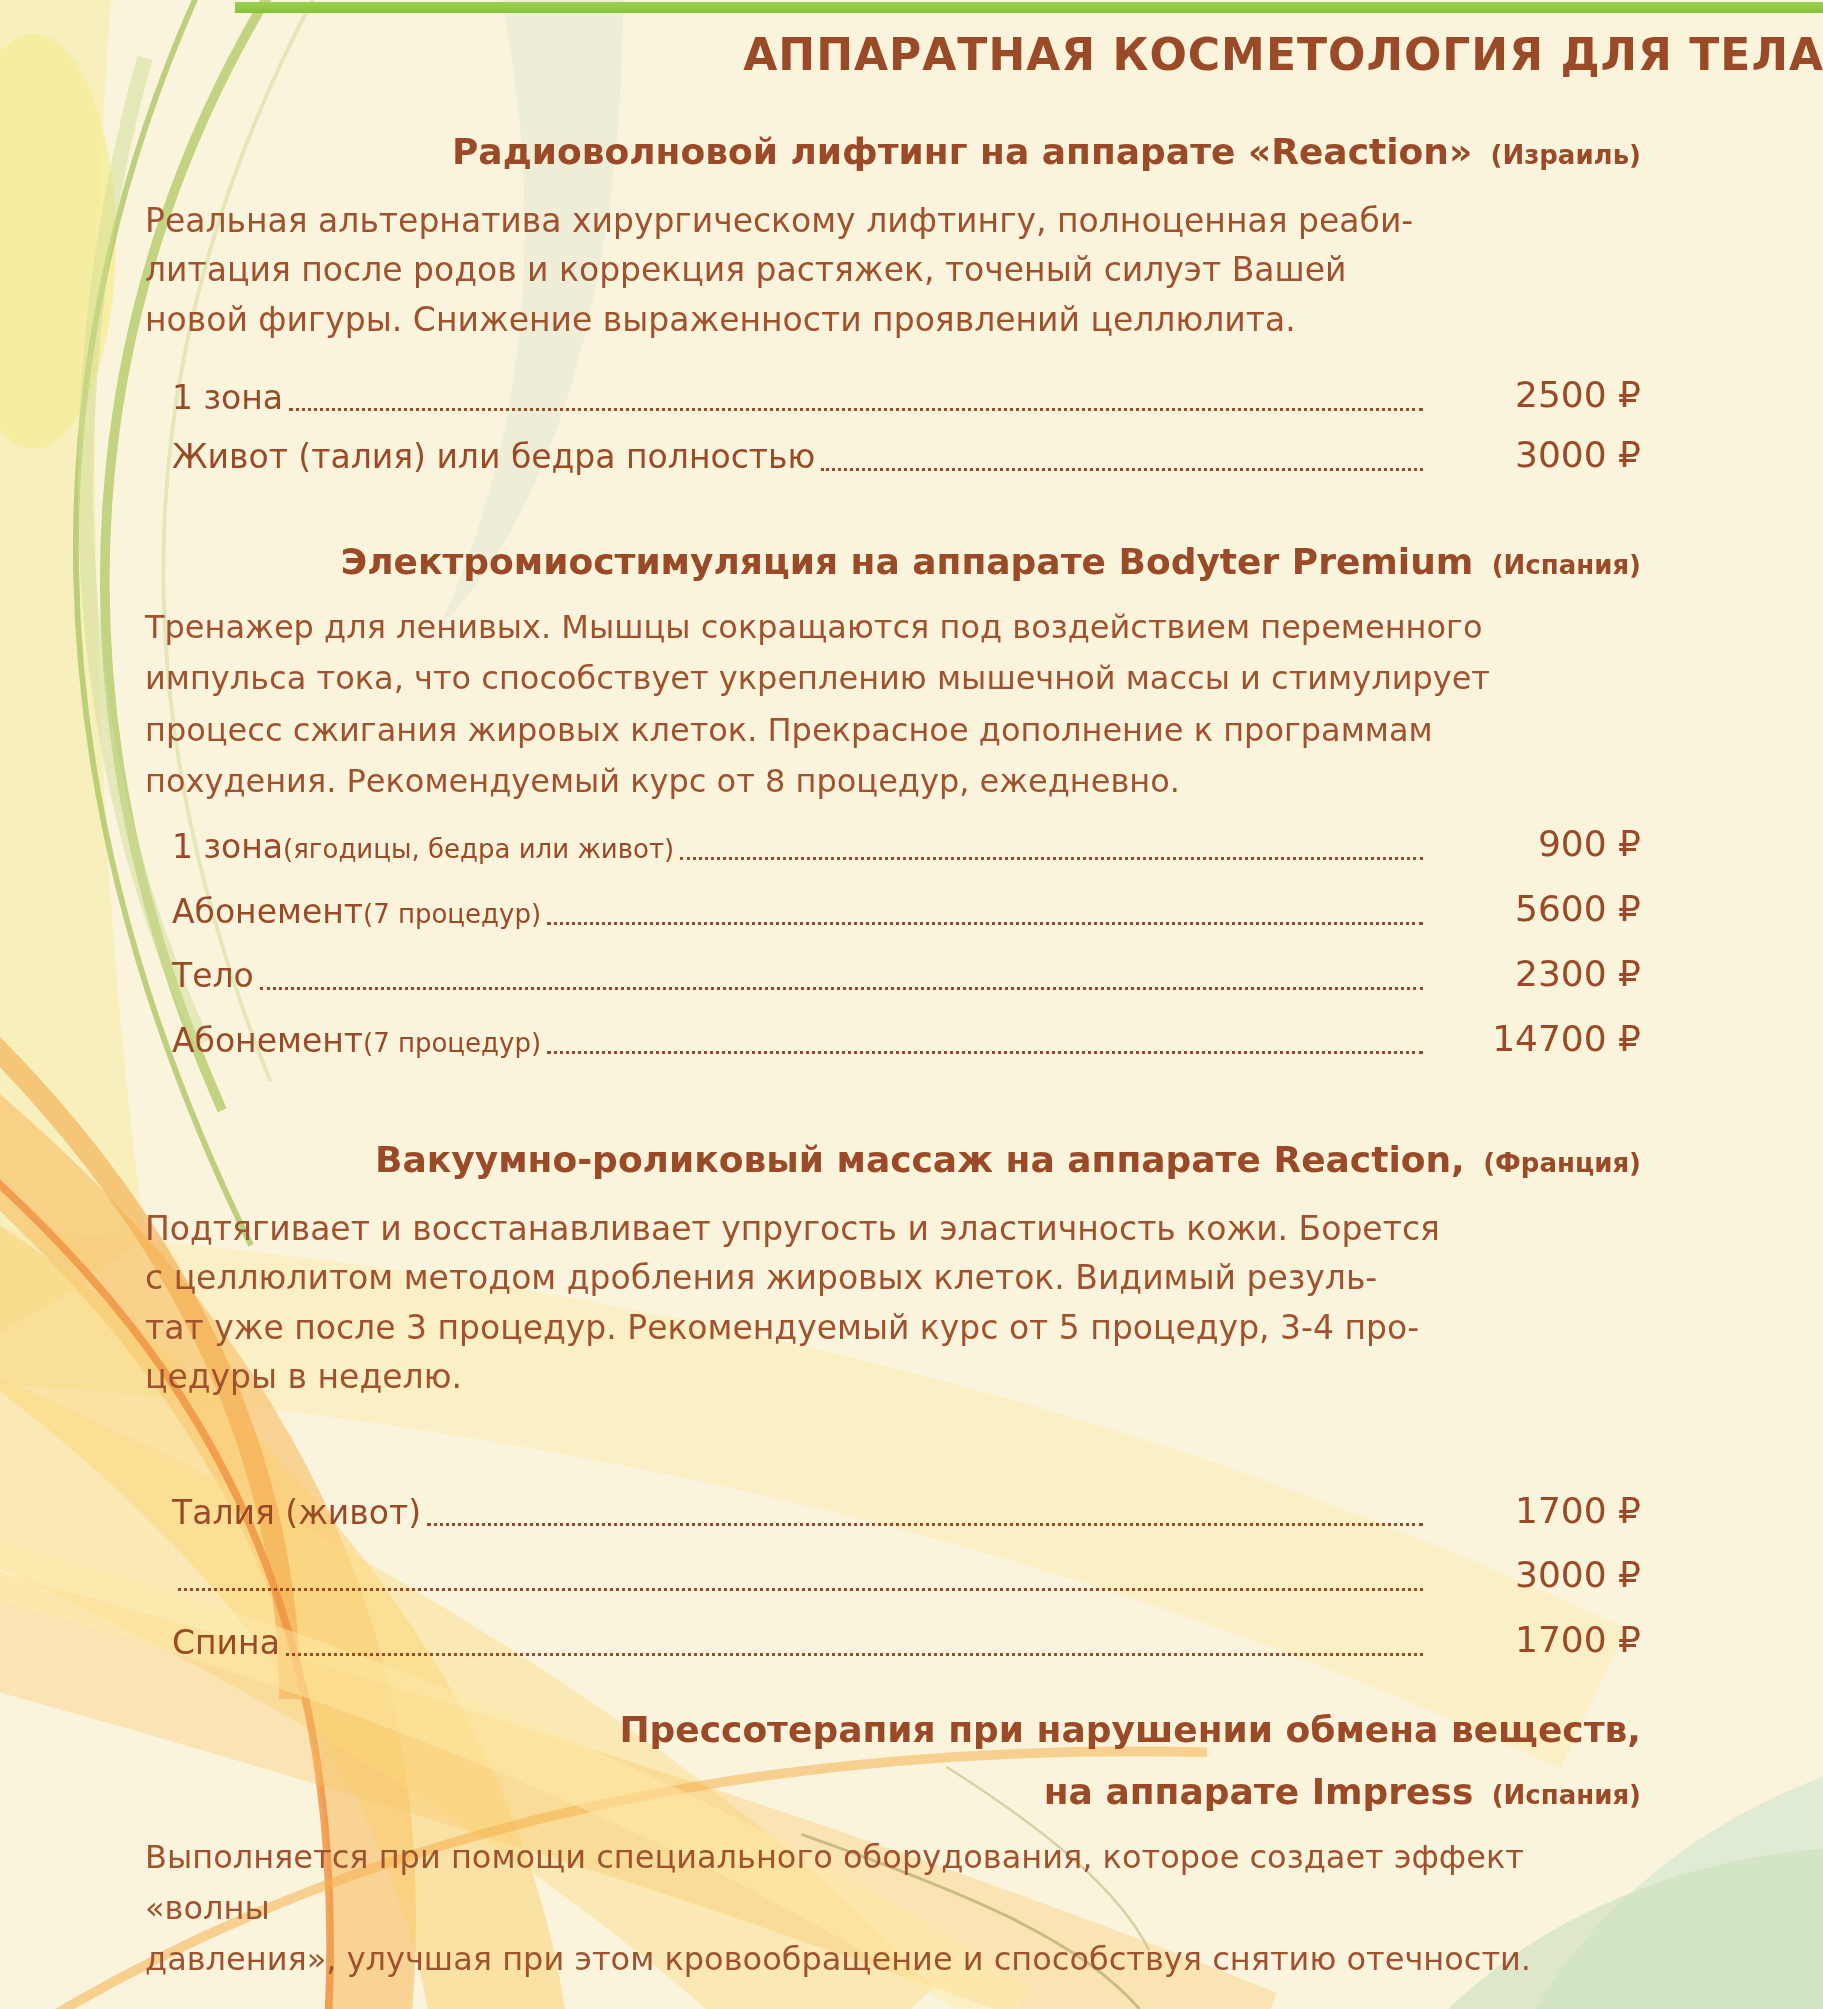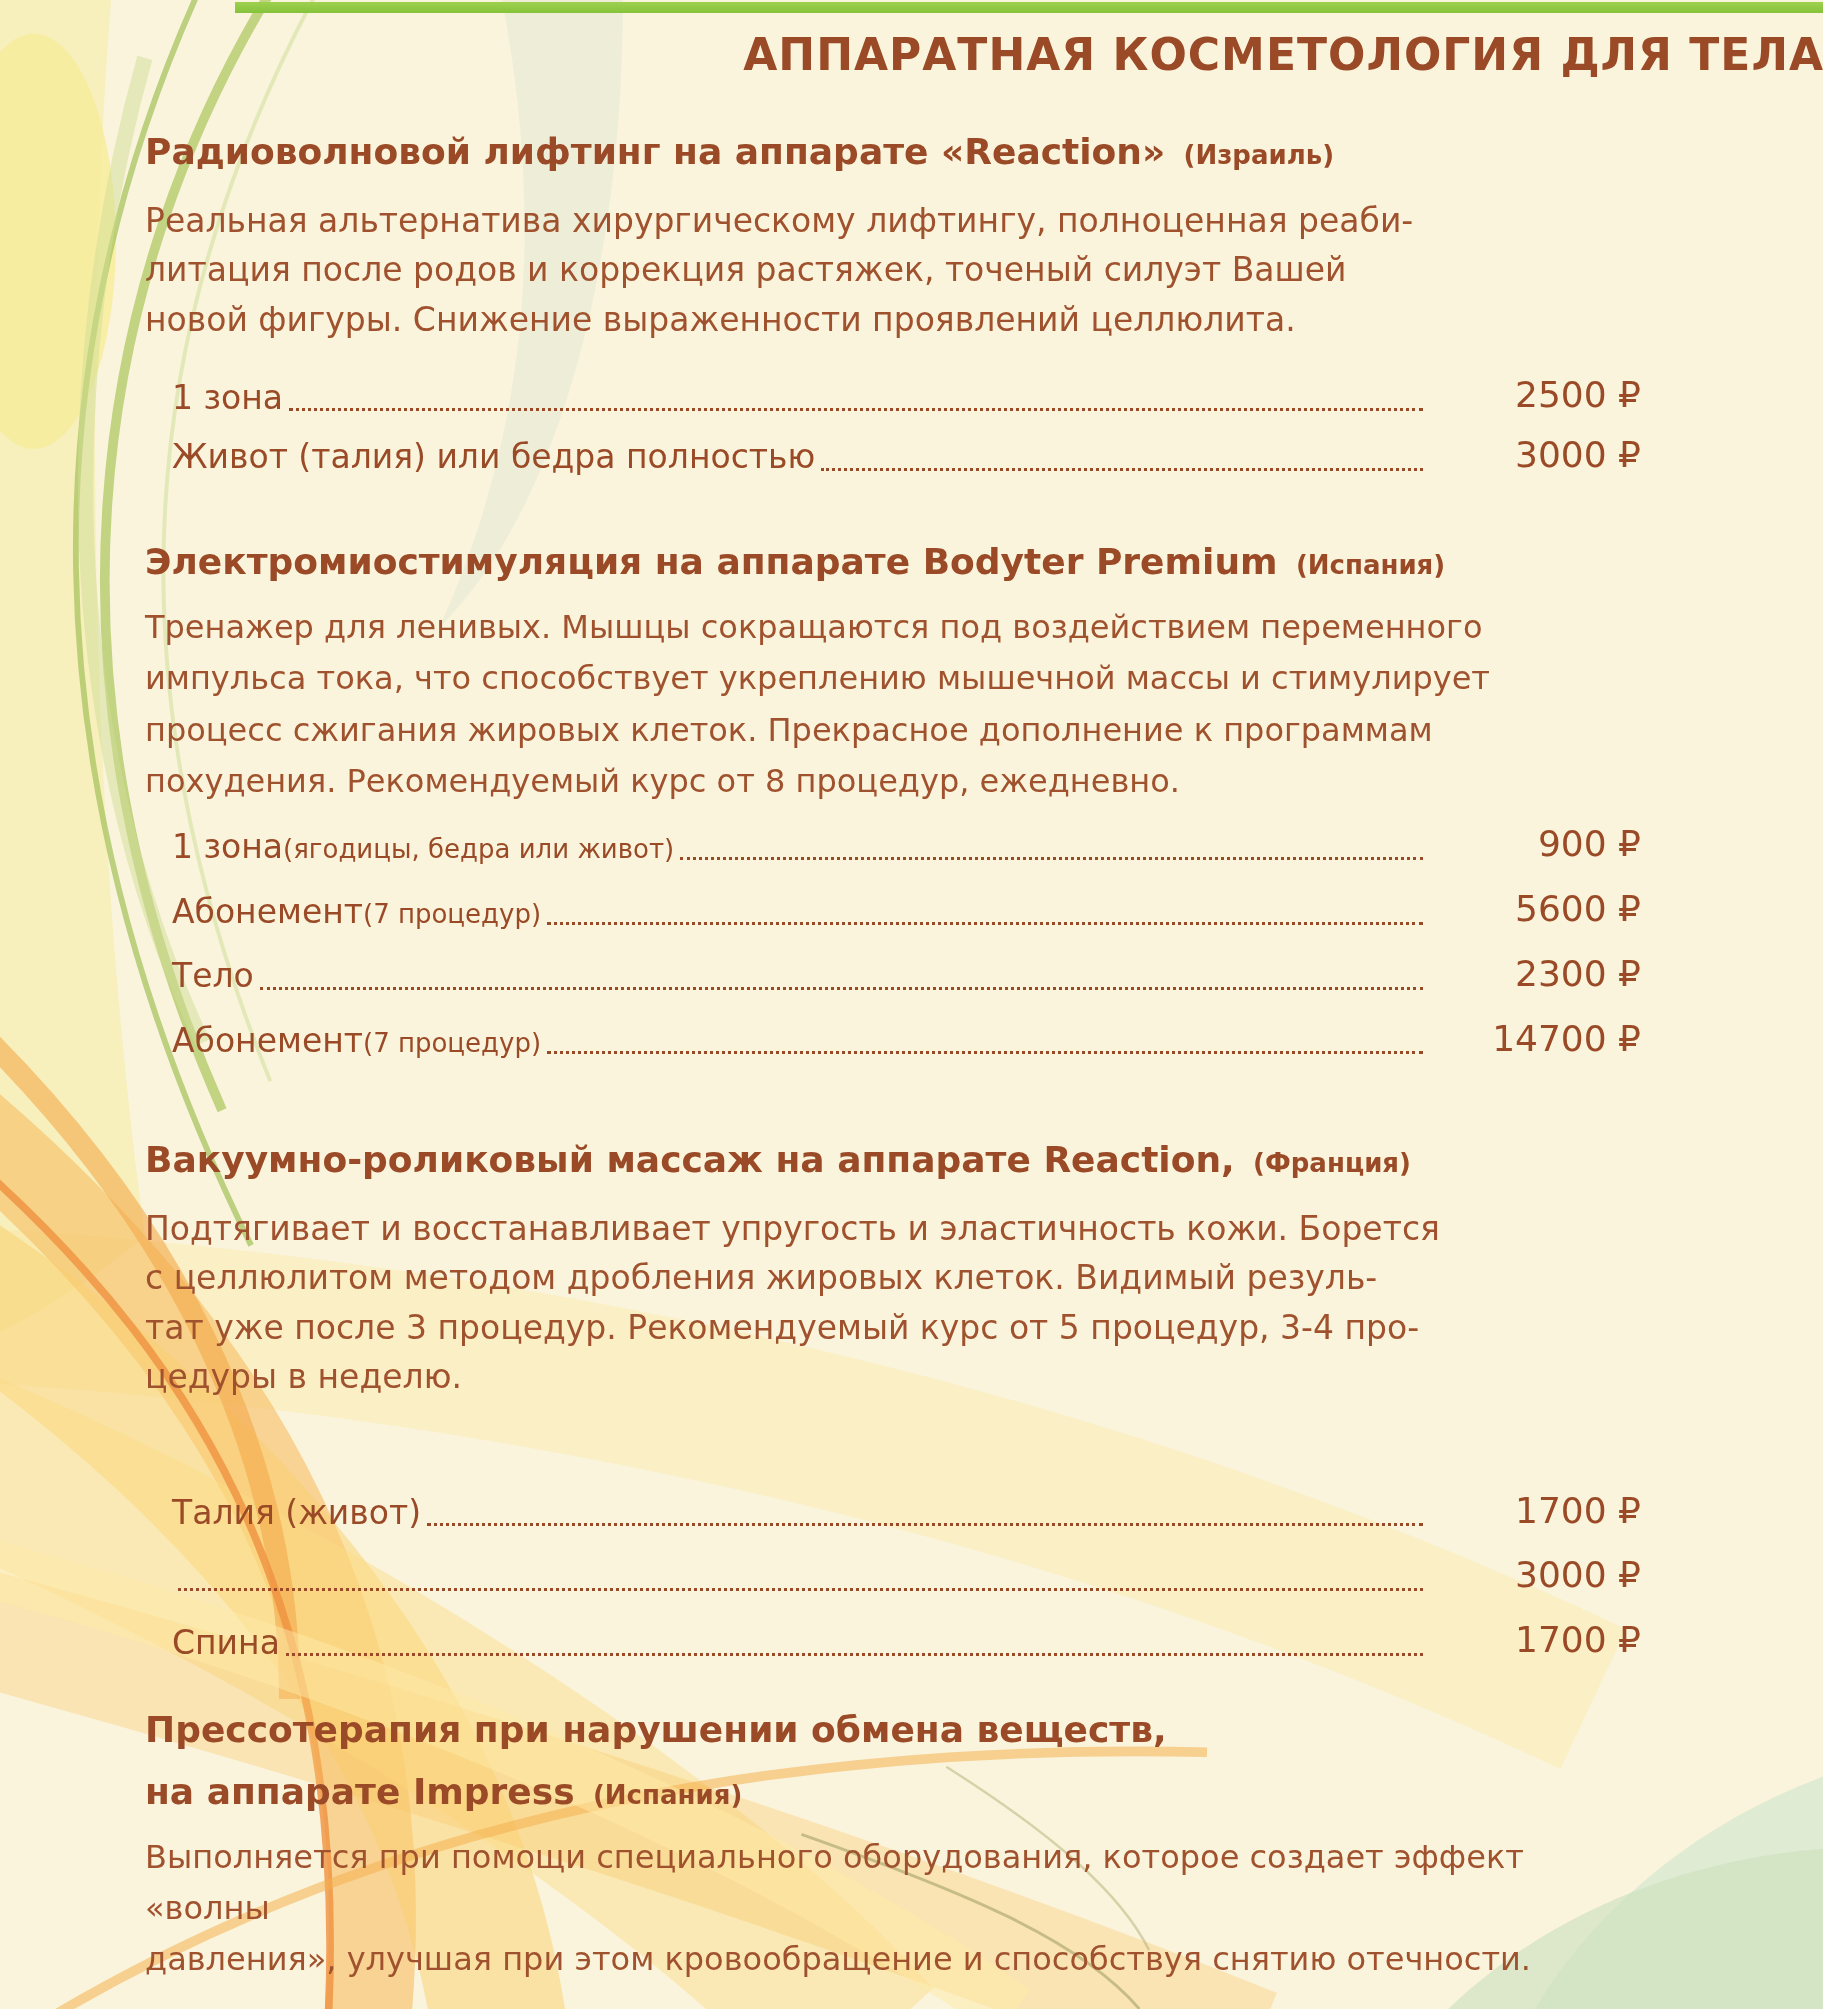--- a/index.html
+++ b/index.html
@@ -26,21 +26,21 @@
   .title{
     position:relative;z-index:2;
     margin-top:29px;text-align:right;
     color:var(--brown);font-size:44px;font-weight:700;letter-spacing:1px;
   }
   .content{
     position:relative;z-index:2;
     padding:0 183px 0 145px;
   }
   .svc-heading{
-    color:var(--brown);font-size:36px;font-weight:700;line-height:1.7;
+    color:var(--brown);font-size:36px;font-weight:700;line-height:1.7;text-align:right;
   }
   .svc-heading .heading-text{white-space:pre-line;}
   .svc-heading .note{font-size:26px;font-weight:700;margin-left:5.8px;}
   .desc{
     color:var(--brown-soft);white-space:pre-line;
   }
   .desc.big{font-size:33px;line-height:1.5;margin-top:13.5px;}
   .desc.small{font-size:32px;line-height:1.6;margin-top:9.7px;}
   .rows{margin-left:27px;}
   .row{

